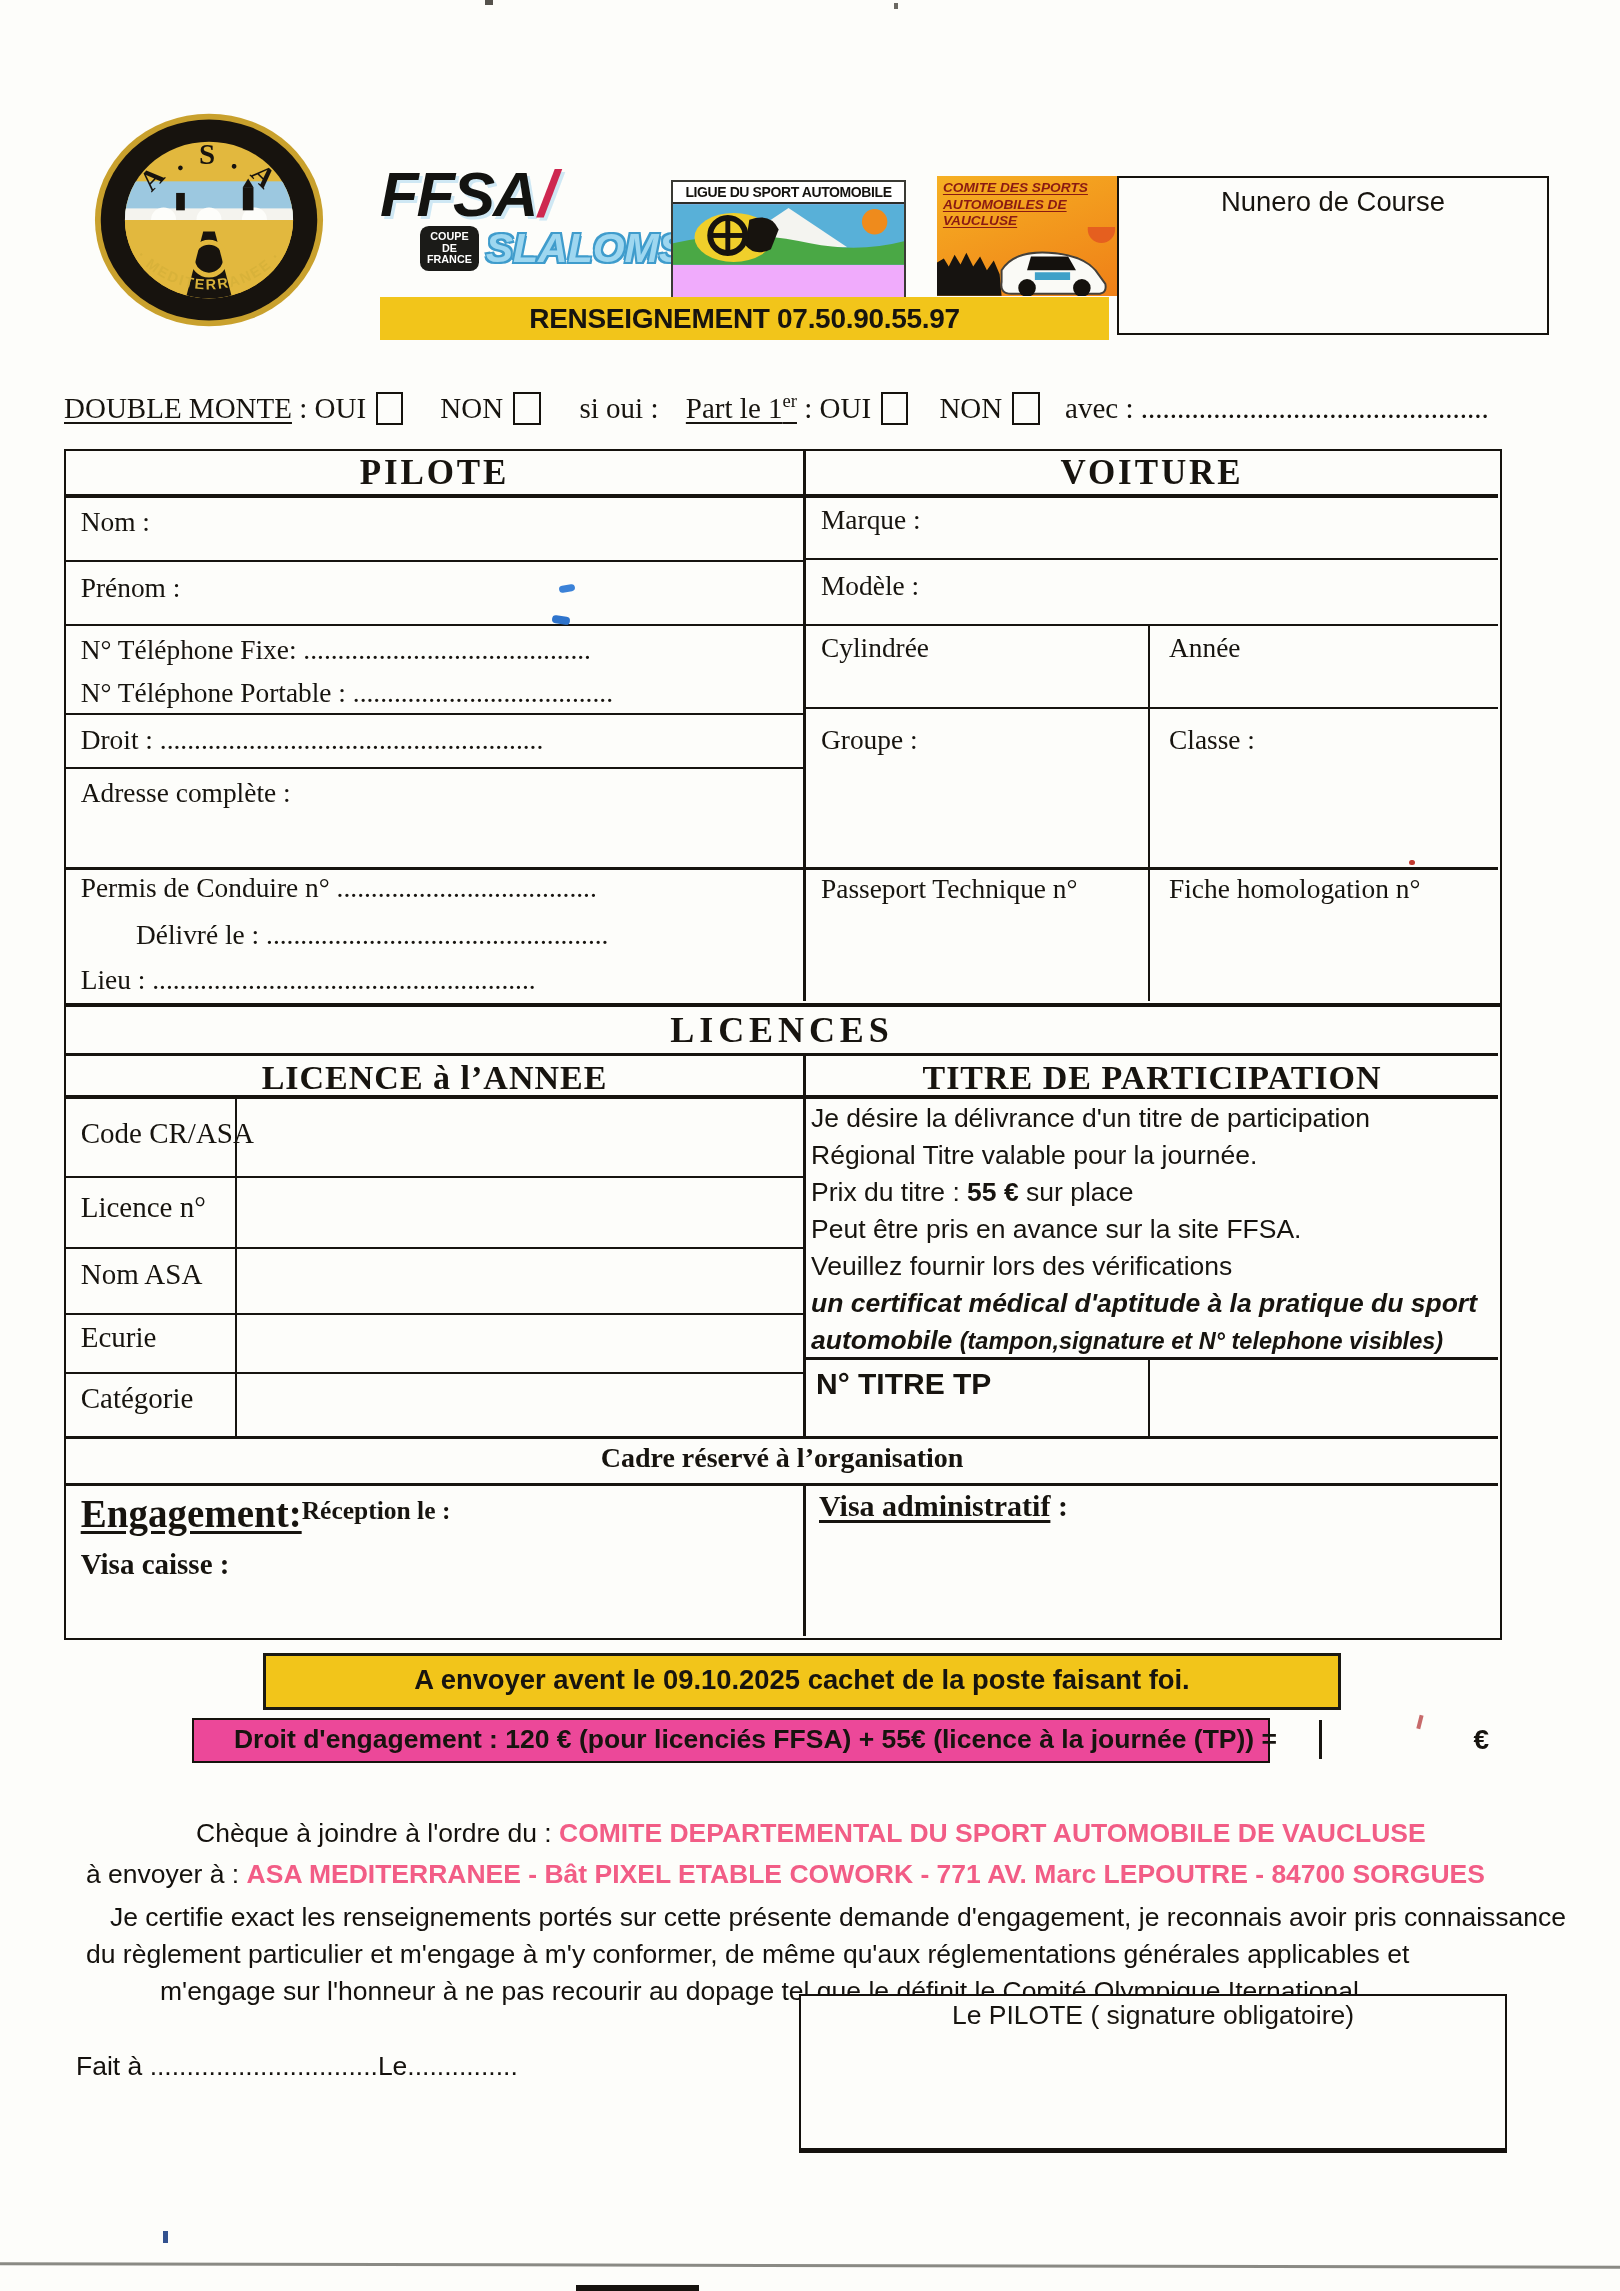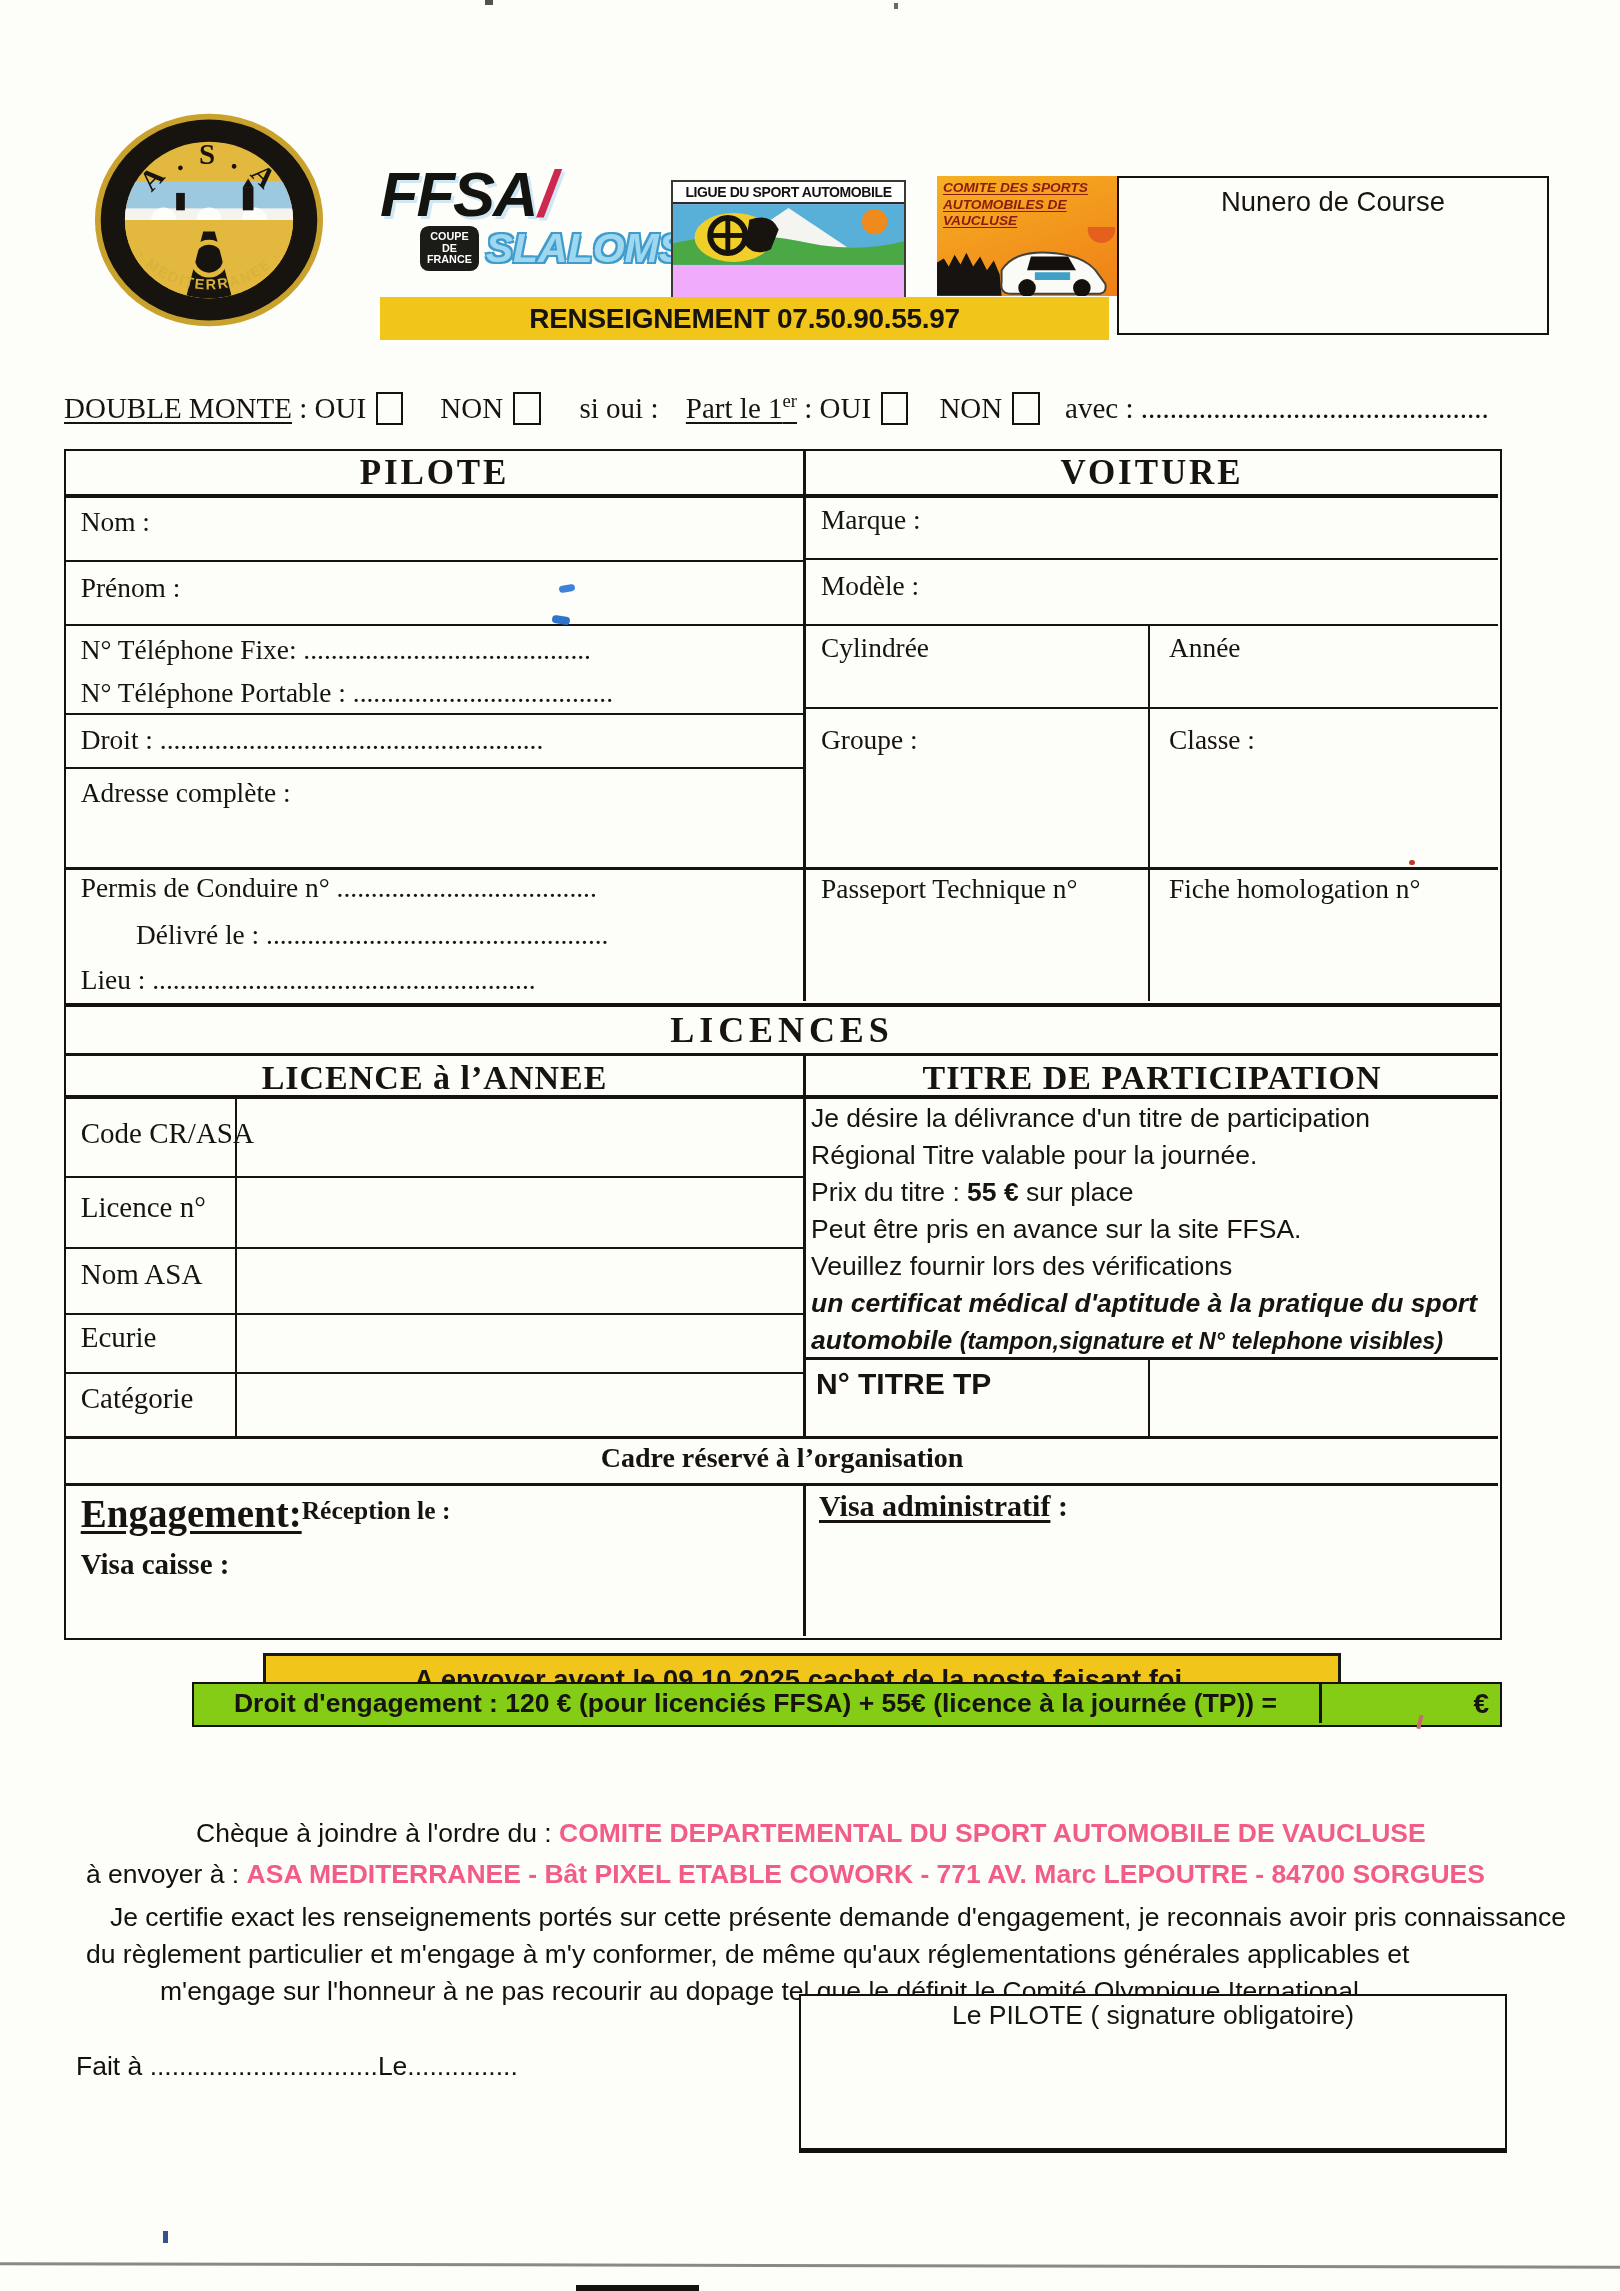--- a/index.html
+++ b/index.html
@@ -212,21 +212,21 @@
       <span class="b u" style="font-size:39px;">Engagement:</span><span class="b" style="font-size:25.5px;vertical-align:7.8px;">Réception le  :</span>
     </div>
     <div class="abs b" style="left:14.7px;top:541px;font-size:29px;">Visa caisse :</div>
     <div class="abs b" style="left:753px;top:482px;font-size:30px;white-space:nowrap;"><span class="u">Visa administratif</span><span> :</span></div>
   </div>
 
   <div class="abs" style="left:29px;top:1638px;width:1472px;height:7.8px;background:#f2c51a;z-index:-1;"></div>
 
   <div class="abs sans b center" style="left:263px;top:1653px;width:1078px;height:57px;background:#f2c51a;border:3.9px solid #1b1913;box-sizing:border-box;font-size:27.4px;line-height:48px;">A envoyer avent le 09.10.2025 cachet de la poste faisant foi.</div>
 
-  <div class="abs" style="left:192px;top:1682px;width:1310px;height:45px;border:2.9px solid #15120d;box-sizing:border-box;background:#84cc16;">
+  <div class="abs" style="left:192px;top:1718px;width:1078px;height:45px;border:2.9px solid #15120d;box-sizing:border-box;background:#ec4899;">
     <div class="abs sans b center" style="left:0;top:0;width:1123px;font-size:26.5px;line-height:39px;">Droit d'engagement : 120 € (pour licenciés FFSA) + 55€ (licence à la journée (TP)) =</div>
     <div class="vline" style="left:1125px;top:0;width:2.9px;height:39px;"></div>
     <div class="abs sans b" style="left:1128px;top:0;width:167px;font-size:28px;line-height:39px;text-align:right;">€</div>
   </div>
 
   <div class="ftline" style="left:196px;top:1812px;">
     <span>Chèque à joindre à l'ordre du : </span><span class="pink">COMITE DEPARTEMENTAL DU SPORT AUTOMOBILE DE VAUCLUSE</span>
   </div>
   <div class="ftline" style="left:86px;top:1853px;">
     <span>à envoyer à : </span><span class="pink">ASA MEDITERRANEE - Bât PIXEL ETABLE COWORK - 771 AV. Marc LEPOUTRE  - 84700 SORGUES</span>

